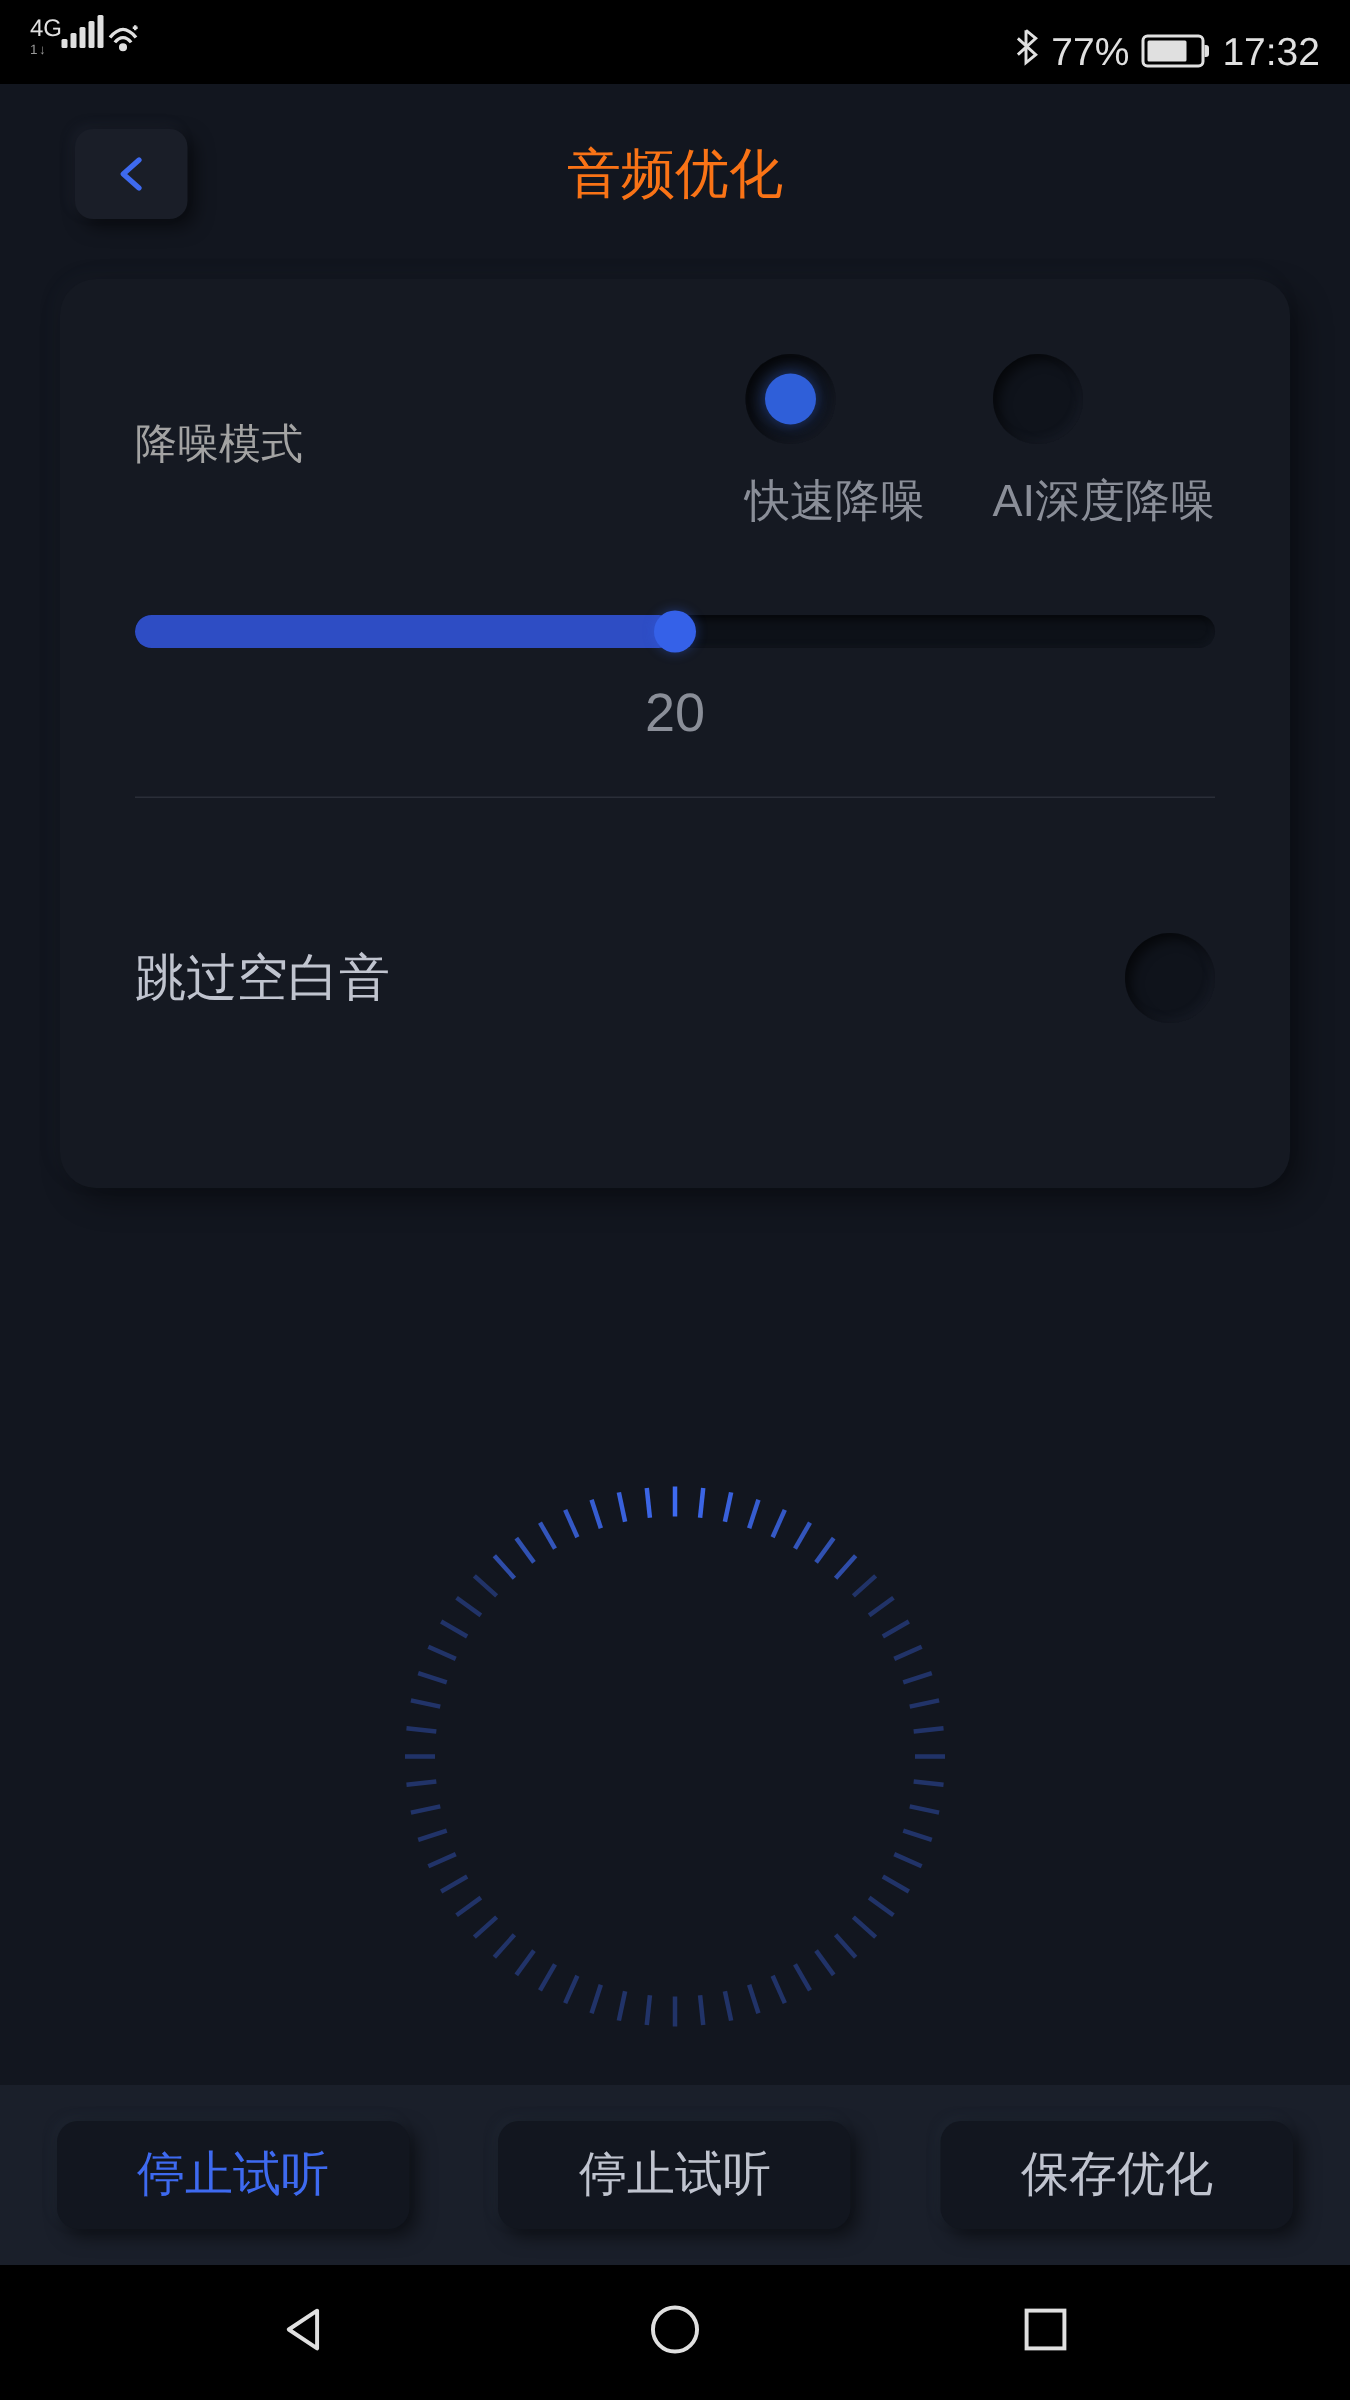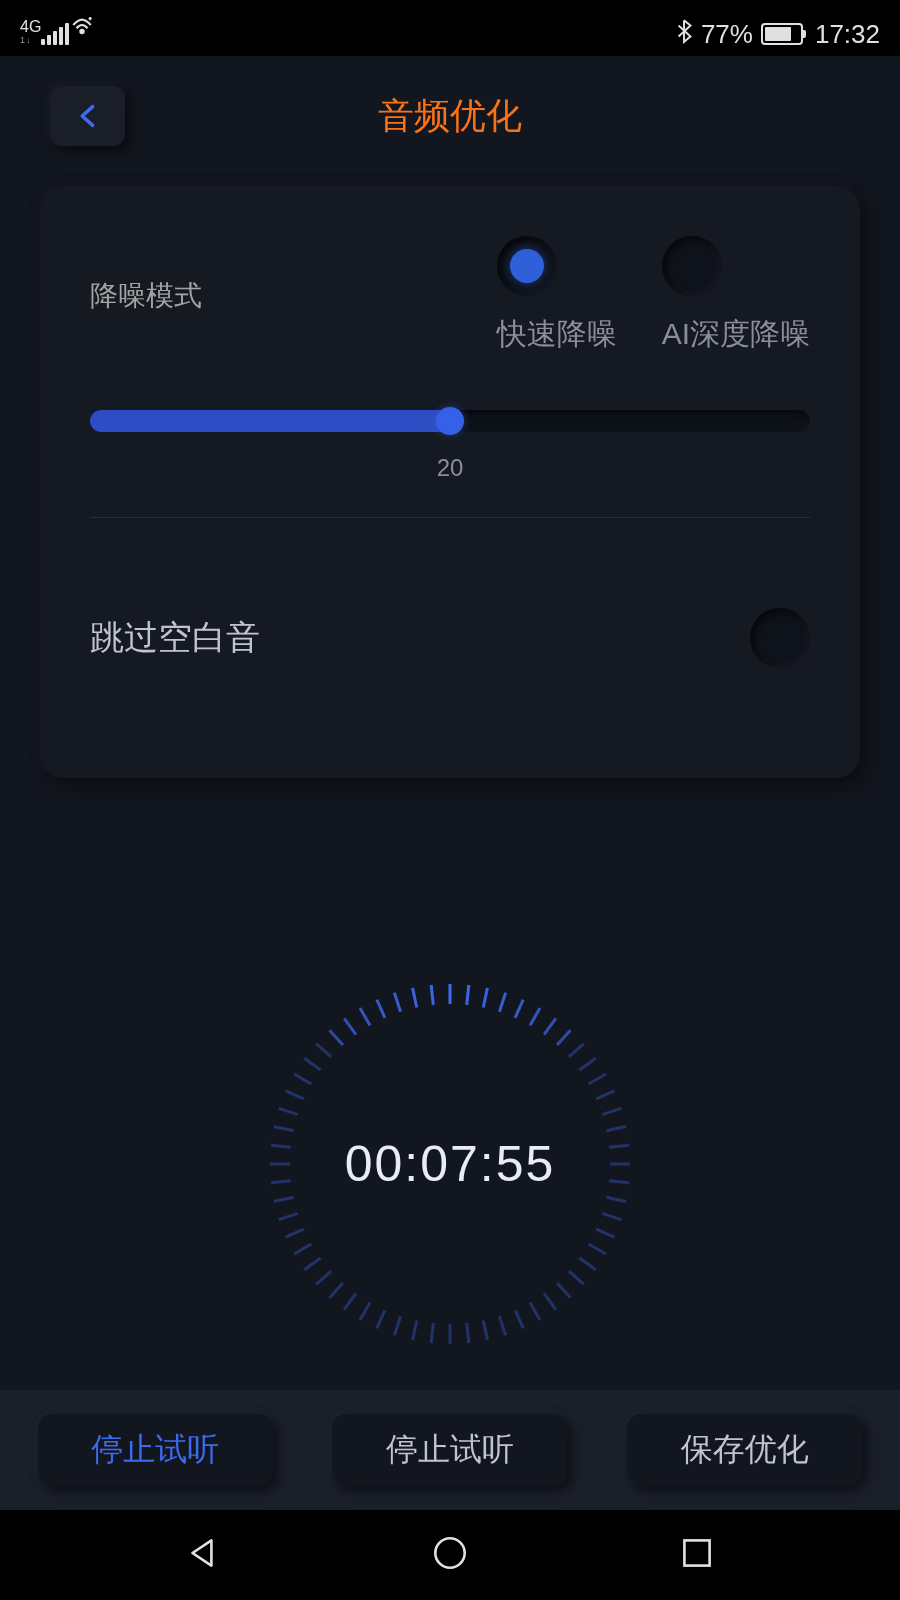--- a/index.html
+++ b/index.html
@@ -23,21 +23,21 @@
       display: flex;
       justify-content: space-between;
       align-items: center;
       padding: 0 20px;
       color: #e0e0e0;
       font-size: 26px;
     }
     
     .status-left {
       display: flex;
-      align-items: flex-end;
+      align-items: flex-start;
     }
     
     .status-right {
       display: flex;
       align-items: center;
       gap: 8px;
       margin-top: 12px;
     }
     
     .signal-4g {
@@ -228,21 +228,21 @@
       width: 28px;
       height: 28px;
       border-radius: 50%;
       background: #3561e8;
       box-shadow: 0 0 8px rgba(53,97,232,0.4);
     }
     
     .slider-value {
       text-align: center;
       color: #8a8e98;
-      font-size: 24px;
+      font-size: 36px;
       margin-top: 22px;
     }
     
     .divider {
       height: 1px;
       background: #2a2e38;
       margin: 35px 0 0 0;
     }
     
     .skip-row {
@@ -489,21 +489,20 @@
             <line x1="81.09682792361697" y1="92.93910298258263" x2="66.2339314140691" y2="79.55649085540546" stroke="#3e6af0" stroke-width="3" opacity="0.35"></line>
             <line x1="92.9391029825826" y1="81.09682792361701" x2="79.55649085540541" y2="66.23393141406913" stroke="#3e6af0" stroke-width="3" opacity="0.6499999999999999"></line>
             <line x1="105.95435963320428" y1="70.55728090000844" x2="94.19865458735481" y2="54.37694101250949" stroke="#3e6af0" stroke-width="3" opacity="0.7"></line>
             <line x1="119.99999999999993" y1="61.43593539448986" x2="109.99999999999991" y2="44.115427318801096" stroke="#3e6af0" stroke-width="3" opacity="0.75"></line>
             <line x1="134.922137107872" y1="53.83272677718384" x2="126.78740424635598" y2="35.56181762433184" stroke="#3e6af0" stroke-width="3" opacity="0.8"></line>
             <line x1="150.55728090000838" y1="47.830957392775446" x2="144.37694101250943" y2="28.809827066872373" stroke="#3e6af0" stroke-width="3" opacity="0.85"></line>
             <line x1="166.73412946915843" y1="43.49638388259112" x2="162.57589565280324" y2="23.933431867915004" stroke="#3e6af0" stroke-width="3" opacity="0.9"></line>
             <line x1="183.27544587717531" y1="40.87649674107627" x2="181.18487661182223" y2="20.986058833710814" stroke="#3e6af0" stroke-width="3" opacity="0.95"></line>
           </g>
       </svg>
-      <div class="timer-text">00:07:55</div>
     </div>
   </div>
 </div>
 
 <div class="bottom-buttons">
   <div class="action-btn primary">停止试听</div>
   <div class="action-btn secondary">停止试听</div>
   <div class="action-btn secondary">保存优化</div>
 </div>
 

